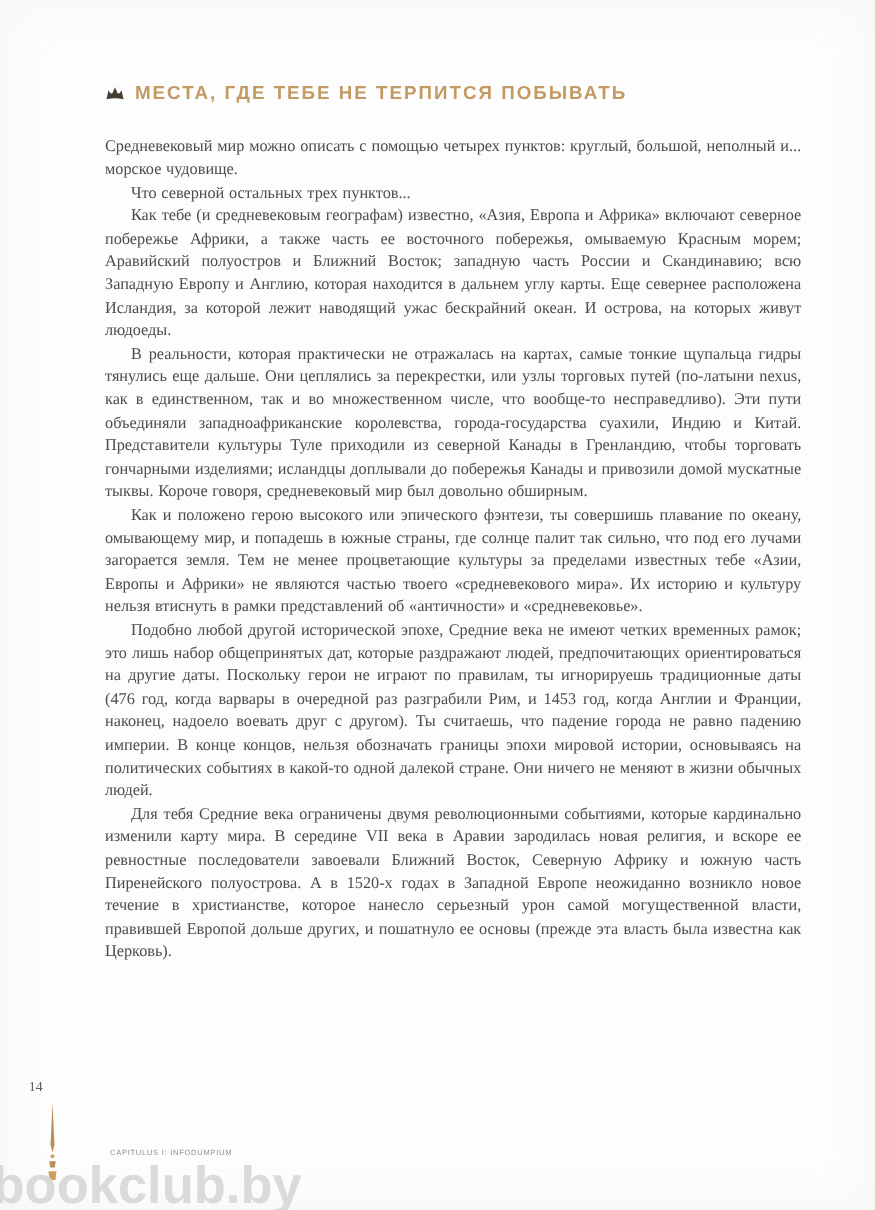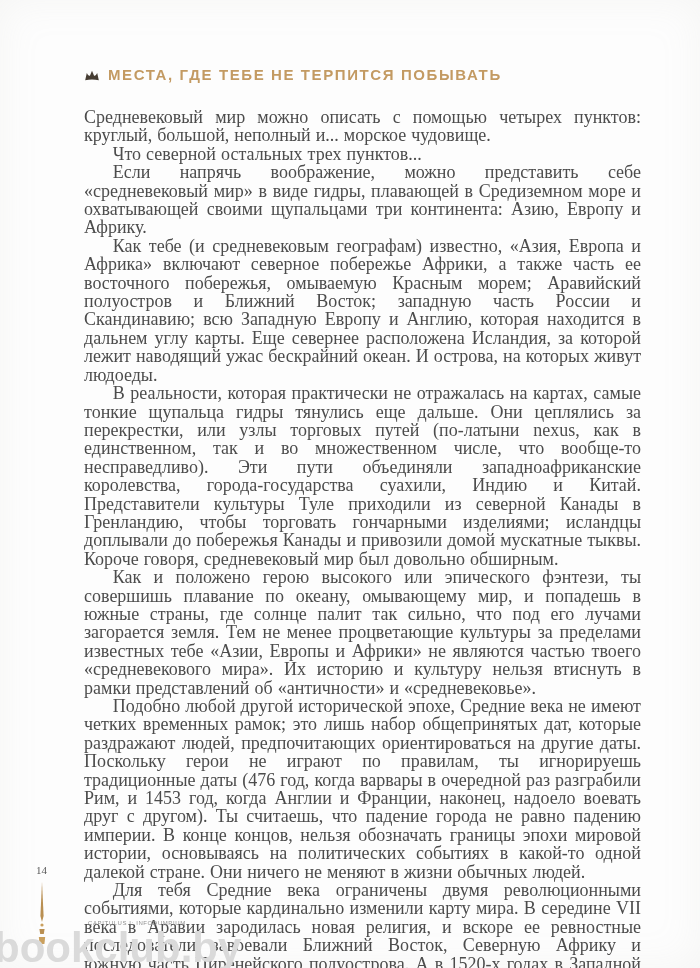--- a/index.html
+++ b/index.html
@@ -39,31 +39,31 @@
     font-weight: bold;
     font-size: 15px;
     letter-spacing: 1.6px;
     color: #c39a62;
     white-space: nowrap;
   }
   .bodytext p {
     margin: 0;
     text-align: justify;
     text-indent: 1.6em;
-    font-size: 18px;
+    font-size: 13px;
     line-height: 18.4px;
     color: #4c4c4c;
     word-spacing: 0.5px;
   }
   .bodytext p.first {
     text-indent: 0;
   }
   .page-number {
     position: absolute;
-    left: 36px;
+    left: 23px;
     top: 864px;
     font-size: 11px;
     color: #5a5a5a;
     font-family: "Liberation Serif", serif;
   }
   .ornament {
     position: absolute;
     left: 37px;
     top: 882px;
     width: 10px;
@@ -104,21 +104,20 @@
         <svg width="16" height="13" viewBox="0 0 20 14" xmlns="http://www.w3.org/2000/svg">
           <path d="M1.5 13 L3.5 4 Q5.5 8.4 7.4 7.2 L10 1 L12.6 7.2 Q14.5 8.4 16.5 4 L18.5 13 Q10 11.2 1.5 13 Z" fill="#463d33"></path>
         </svg>
       </span>
       <span class="heading-text">МЕСТА, ГДЕ ТЕБЕ НЕ ТЕРПИТСЯ ПОБЫВАТЬ</span>
     </div>
 
     <div class="bodytext">
       <p class="first">Средневековый мир можно описать с помощью четырех пунктов: круглый, большой, неполный и... морское чудовище.</p>
       <p>Что северной остальных трех пунктов...</p>
-      <p>Если напрячь воображение, можно представить себе «средневековый мир» в виде гидры, плавающей в Средиземном море и охватывающей своими щупальцами три континента: Азию, Европу и Африку.</p>
       <p>Как тебе (и средневековым географам) известно, «Азия, Европа и Африка» включают северное побережье Африки, а также часть ее восточного побережья, омываемую Красным морем; Аравийский полуостров и Ближний Восток; западную часть России и Скандинавию; всю Западную Европу и Англию, которая находится в дальнем углу карты. Еще севернее расположена Исландия, за которой лежит наводящий ужас бескрайний океан. И острова, на которых живут людоеды.</p>
       <p>В реальности, которая практически не отражалась на картах, самые тонкие щупальца гидры тянулись еще дальше. Они цеплялись за перекрестки, или узлы торговых путей (по-латыни nexus, как в единственном, так и во множественном числе, что вообще-то несправедливо). Эти пути объединяли западноафриканские королевства, города-государства суахили, Индию и Китай. Представители культуры Туле приходили из северной Канады в Гренландию, чтобы торговать гончарными изделиями; исландцы доплывали до побережья Канады и привозили домой мускатные тыквы. Короче говоря, средневековый мир был довольно обширным.</p>
       <p>Как и положено герою высокого или эпического фэнтези, ты совершишь плавание по океану, омывающему мир, и попадешь в южные страны, где солнце палит так сильно, что под его лучами загорается земля. Тем не менее процветающие культуры за пределами известных тебе «Азии, Европы и Африки» не являются частью твоего «средневекового мира». Их историю и культуру нельзя втиснуть в рамки представлений об «античности» и «средневековье».</p>
       <p>Подобно любой другой исторической эпохе, Средние века не имеют четких временных рамок; это лишь набор общепринятых дат, которые раздражают людей, предпочитающих ориентироваться на другие даты. Поскольку герои не играют по правилам, ты игнорируешь традиционные даты (476 год, когда варвары в очередной раз разграбили Рим, и 1453 год, когда Англии и Франции, наконец, надоело воевать друг с другом). Ты считаешь, что падение города не равно падению империи. В конце концов, нельзя обозначать границы эпохи мировой истории, основываясь на политических событиях в какой-то одной далекой стране. Они ничего не меняют в жизни обычных людей.</p>
       <p>Для тебя Средние века ограничены двумя революционными событиями, которые кардинально изменили карту мира. В середине VII века в Аравии зародилась новая религия, и вскоре ее ревностные последователи завоевали Ближний Восток, Северную Африку и южную часть Пиренейского полуострова. А в 1520-х годах в Западной Европе неожиданно возникло новое течение в христианстве, которое нанесло серьезный урон самой могущественной власти, правившей Европой дольше других, и пошатнуло ее основы (прежде эта власть была известна как Церковь).</p>
     </div>
 
   </div>
 
   <div class="page-number">14</div>

